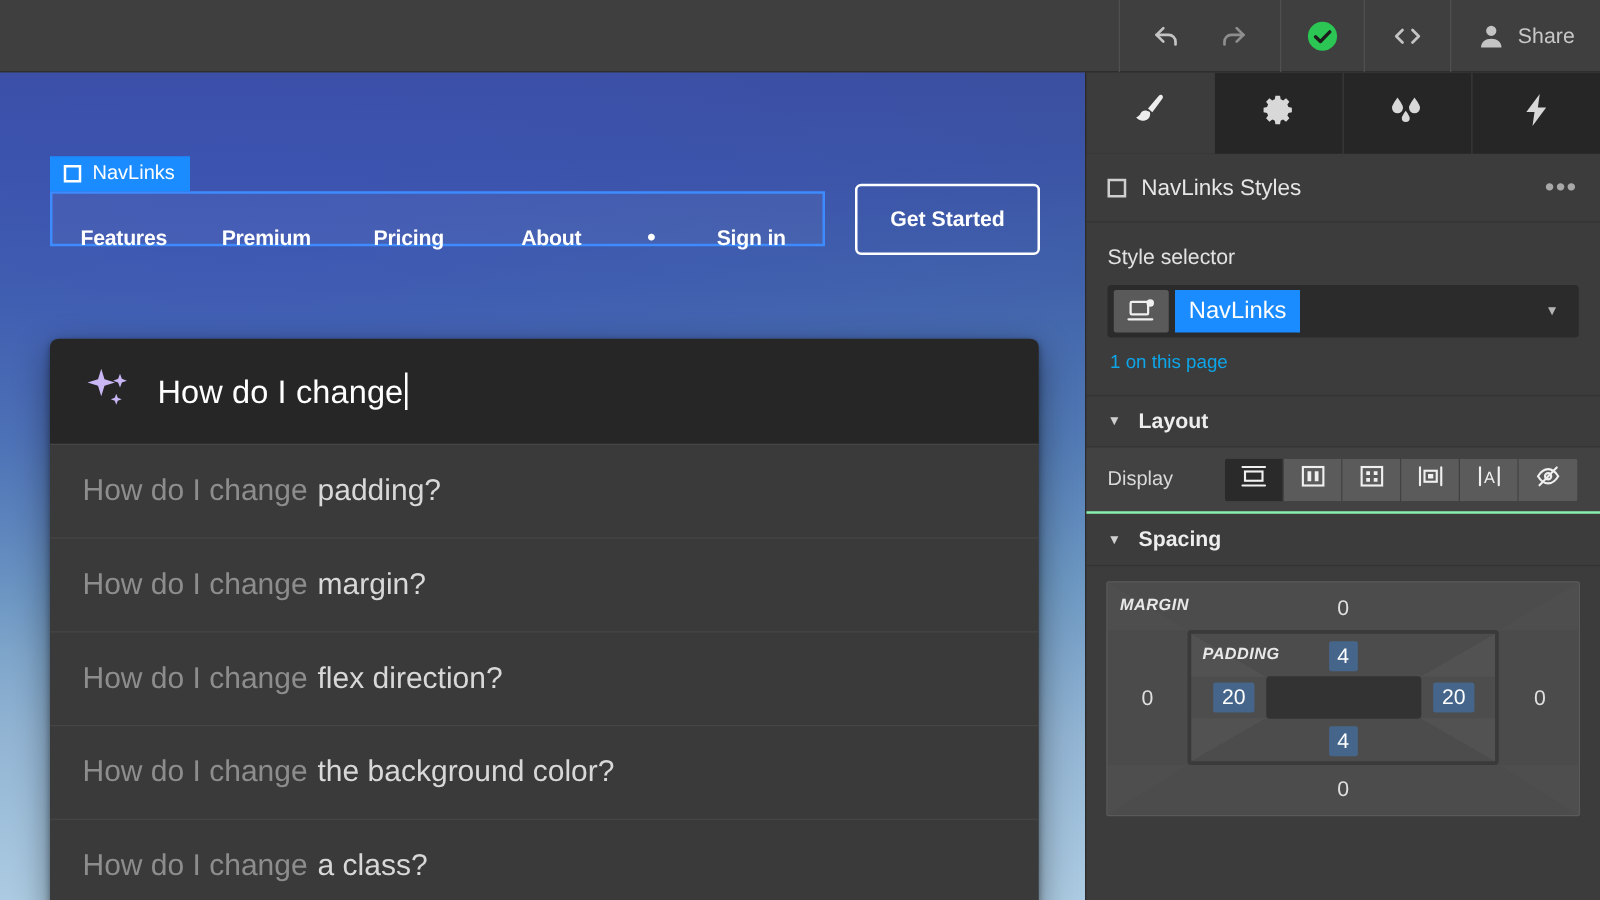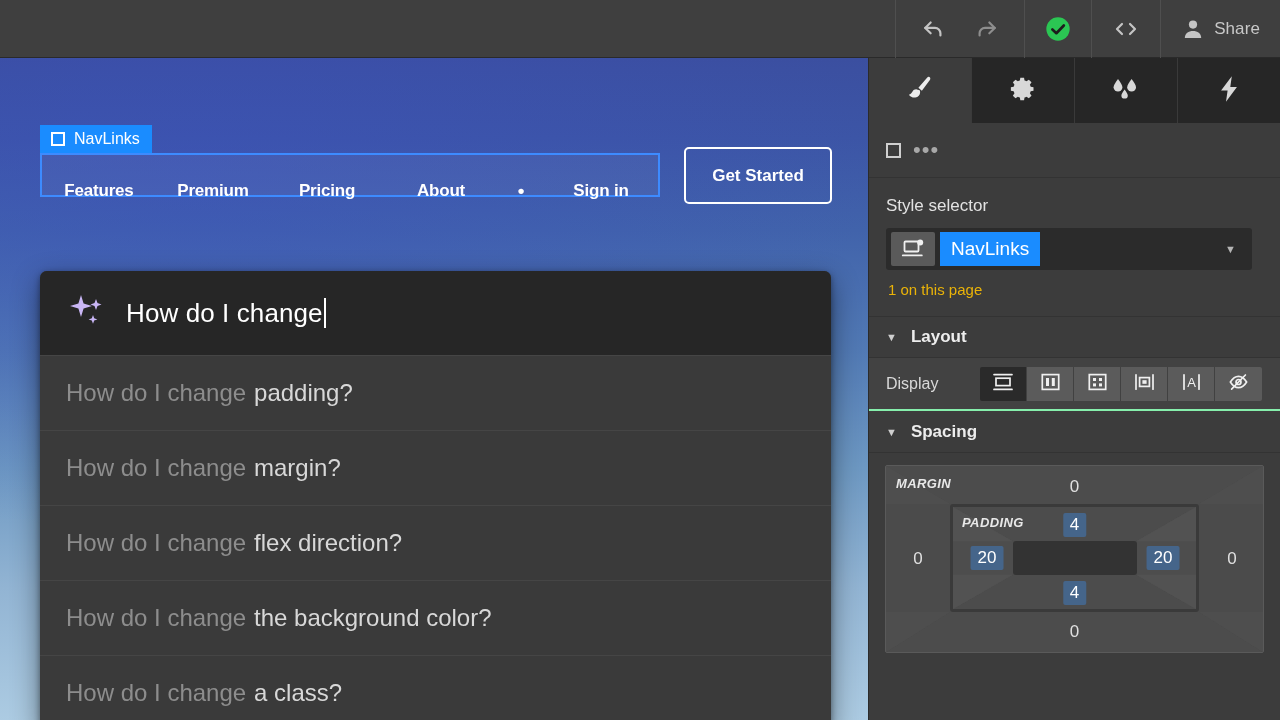--- a/index.html
+++ b/index.html
@@ -180,21 +180,21 @@
     border: 2px solid #cfcfcf;
     margin-right: 12px;
     cursor: pointer;
   }
   #panel-title { font-size: 18px; color: #e6e6e6; flex: 1 1 auto; }
   #panel-more {
     font-size: 22px; color: #a8a8a8; letter-spacing: 1px;
     line-height: 10px; cursor: pointer;
   }
 
-  #sel-section { padding: 18px 28px 0 17px; }
+  #sel-section { padding: 18px 17px 0 17px; }
   #sel-label { font-size: 17px; color: #e2e2e2; margin-bottom: 12px; }
   #sel-box {
     height: 42px;
     background: #2b2b2b;
     border-radius: 3px;
     display: flex; align-items: center;
     padding: 4px 4px 4px 5px;
     cursor: pointer;
   }
   #sel-icon {
@@ -213,21 +213,21 @@
     display: flex; align-items: center;
     padding: 0 11px;
     margin-left: 5px;
     cursor: pointer;
   }
   #sel-caret {
     margin-left: auto; margin-right: 12px;
     color: #b5b5b5; font-size: 11px;
     cursor: pointer;
   }
-  #sel-count { font-size: 15px; color: #eab308; margin: 11px 0 0 2px; }
+  #sel-count { font-size: 15px; color: #0ea5e9; margin: 11px 0 0 2px; }
 
   .accordion {
     height: 42px;
     display: flex; align-items: center;
     padding: 0 17px;
     border-top: 1px solid #333;
     border-bottom: 1px solid #333;
     cursor: pointer;
   }
   .acc-caret { color: #cfcfcf; font-size: 11px; margin-right: 14px; }
@@ -460,20 +460,21 @@
       <span>
         <svg width="26" height="30" viewBox="0 0 24 28" fill="#d8d8d8">
           <path d="M14.6 2 4.6 15.4h6.1L9.2 26 19.4 12.2h-6.2z"></path>
         </svg>
       </span>
     </div>
   </div>
 
   <div id="panel-header">
     <span class="hdr-sq"></span>
+    <span id="panel-title">NavLinks Styles</span>
     <span id="panel-more">•••</span>
   </div>
 
   <div id="sel-section">
     <div id="sel-label">Style selector</div>
     <div id="sel-box">
       <span id="sel-icon">
         <svg width="24" height="22" viewBox="0 0 24 22" fill="none" stroke="#f0f0f0" stroke-width="1.8">
           <rect x="3.5" y="3.5" width="14" height="10" rx="1"></rect>
           <path d="M1.8 17.4h19" stroke-linecap="round"></path>

